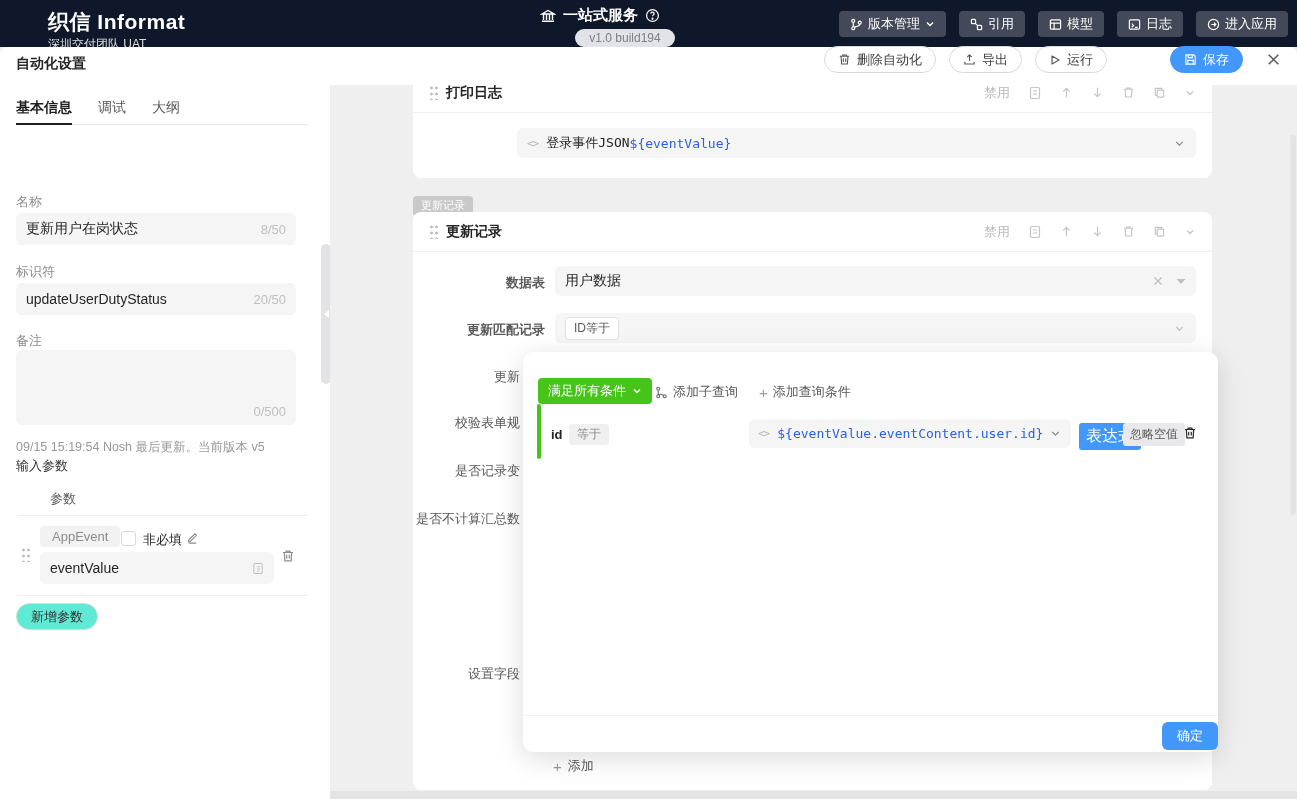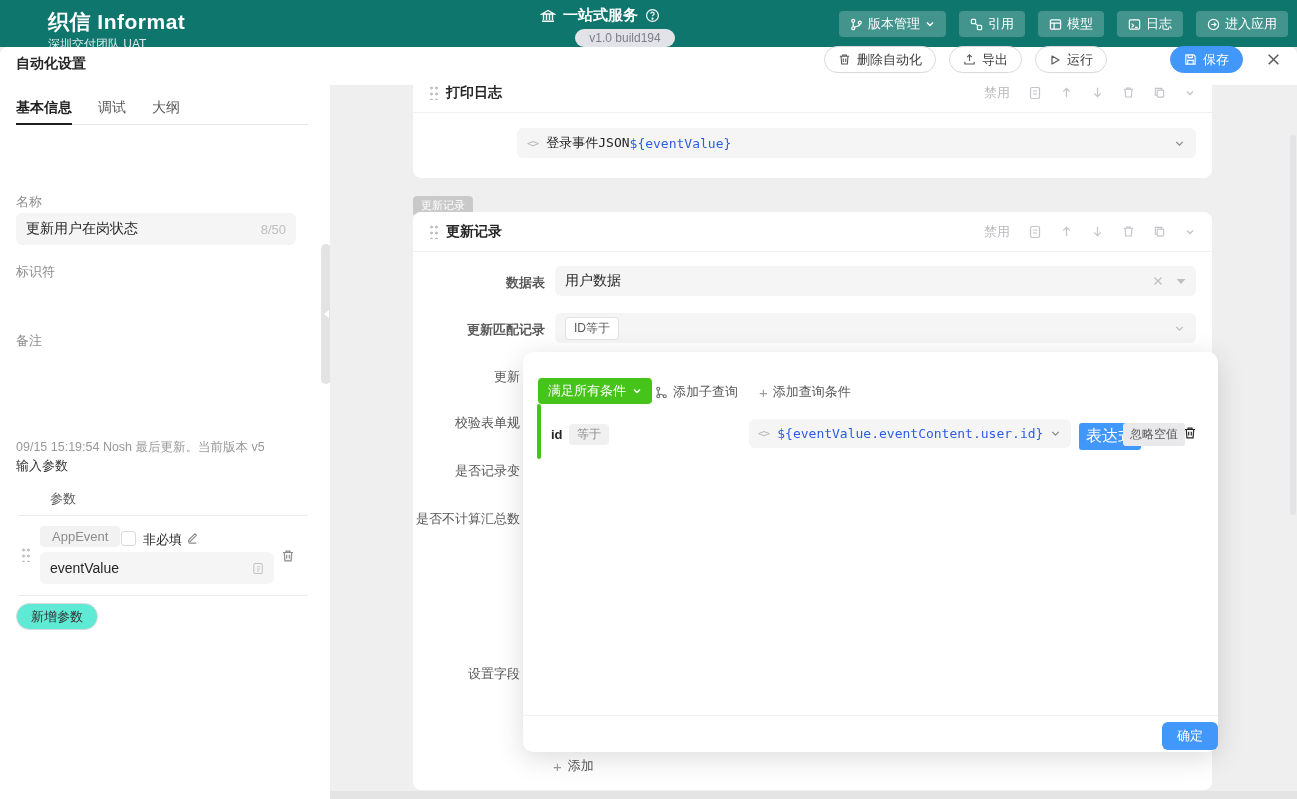--- a/index.html
+++ b/index.html
@@ -2,21 +2,21 @@
 <html><head>
 <meta charset="utf-8">
 <style>
   * { margin:0; padding:0; box-sizing:border-box; }
   html,body { width:1297px; height:799px; overflow:hidden; }
   body { font-family:"Liberation Sans","DejaVu Sans",sans-serif; font-size:13px; color:#262626; background:#efefef; }
   .abs { position:absolute; }
   svg { display:block; }
 
   
-  #topbar { position:absolute; left:0; top:0; width:1297px; height:47px; background:#0f766e; overflow:hidden; z-index:1; }
+  #topbar { position:absolute; left:0; top:0; width:1297px; height:47px; background:#0f172a; overflow:hidden; z-index:1; }
   .tb-logo { position:absolute; left:48px; top:8px; color:#fff; font-size:21px; font-weight:bold; letter-spacing:.5px; }
   .tb-sub  { position:absolute; left:48px; top:36px; color:rgba(255,255,255,.85); font-size:12px; }
   .tb-center { position:absolute; left:540px; top:0; width:170px; text-align:center; color:#fff; }
   .tb-title-row { display:flex; align-items:center; justify-content:flex-start; gap:7px; margin-top:6px; font-size:15px; font-weight:bold; }
   .tb-pill { display:inline-block; margin-top:4px; background:#e2e3e8; color:#7d7f88; font-size:12px; padding:2px 14px; border-radius:10px; }
   .tb-btns { position:absolute; right:9px; top:11px; display:flex; gap:13px; }
   .tb-btn { display:flex; align-items:center; gap:5px; height:26px; padding:0 11px; background:rgba(255,255,255,.22); border-radius:4px; color:#fff; font-size:13px; cursor:pointer; }
 
   
   #modal { position:absolute; left:0; top:47px; width:1297px; height:752px; background:#fff; border-radius:8px 8px 0 0; z-index:2; }
@@ -216,22 +216,30 @@
       <div class="side-tab">大纲</div>
     </div>
 
     <div class="f-label" style="top:108px">名称</div>
     <div class="g-input" style="top:128px">
       <span>更新用户在岗状态</span>
       <span class="g-count">8/50</span>
     </div>
 
     <div class="f-label" style="top:178px">标识符</div>
+    <div class="g-input" style="top:198px">
+      <span>updateUserDutyStatus</span>
+      <span class="g-count">20/50</span>
+    </div>
 
     <div class="f-label" style="top:247px">备注</div>
+    <div class="g-area" style="top:265px">
+      <span></span>
+      <span class="g-count">0/500</span>
+    </div>
 
     <div class="meta" style="top:354px">09/15 15:19:54 Nosh 最后更新。当前版本 v5</div>
     <div class="strong-line" style="top:372px">输入参数</div>
 
     <div class="strong-line" style="top:405px; left:50px; color:#595959">参数</div>
     <div class="hr" style="top:430px"></div>
 
     <div class="abs drag" style="left:21px; top:462px"></div>
     <div class="ptag" style="left:40px; top:441px">AppEvent</div>
     <div class="chk" style="left:121px; top:446px"></div>

